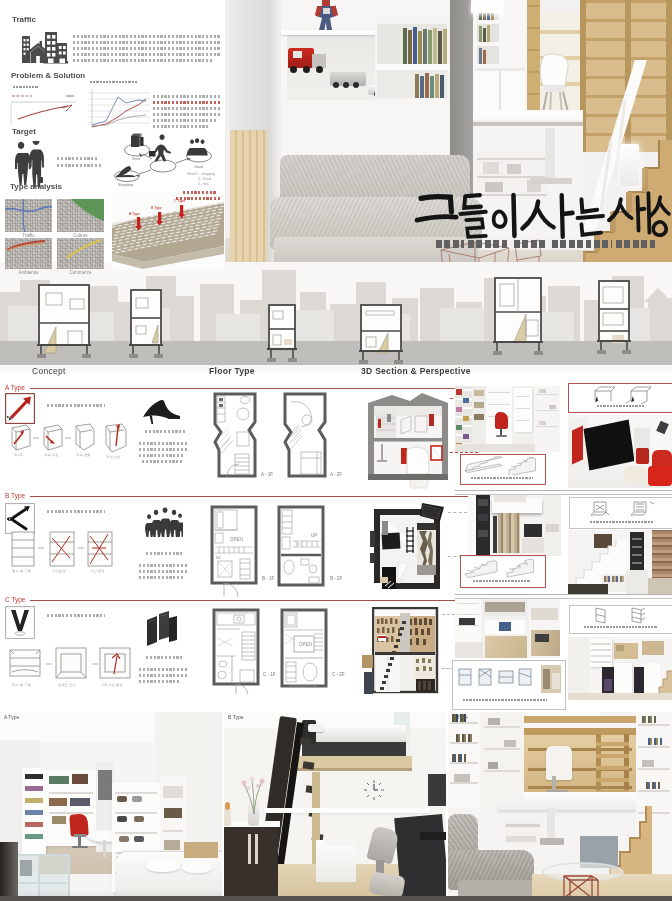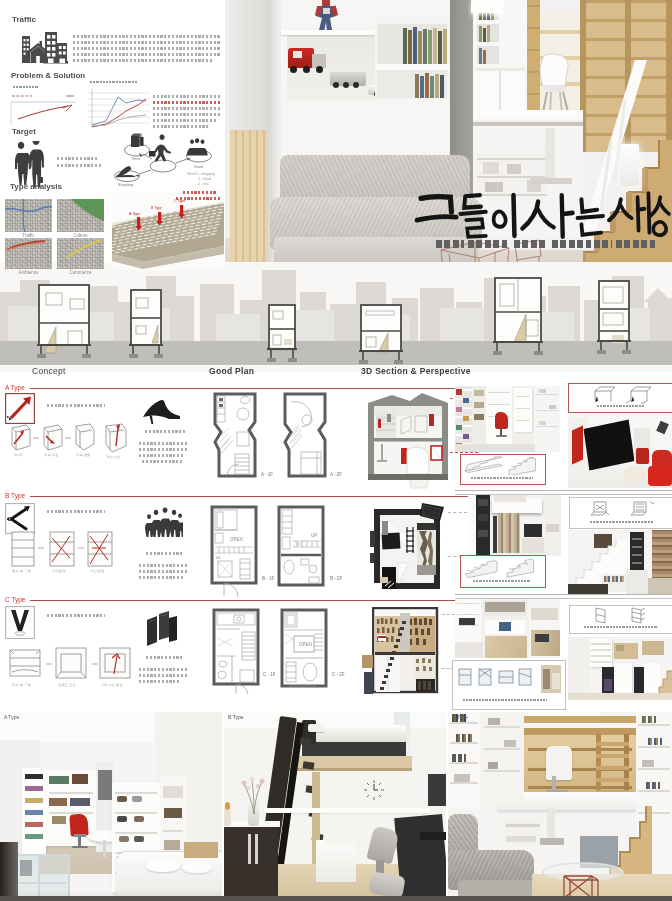--- a/index.html
+++ b/index.html
@@ -725,21 +725,21 @@
 </svg>
 
 
 <div class="tr" style="left:183px;top:191px;width:34px;"></div>
 <div class="tr" style="left:176px;top:197px;width:46px;"></div>
 
 
 
 <div class="abs" style="left:8px;top:366px;font-size:8.5px;font-weight:normal;color:#3c3c3c;letter-spacing:0.3px;margin-left:24px;">Concept</div>
 
-<div class="abs" style="left:209px;top:366px;font-size:8.5px;font-weight:bold;color:#3c3c3c;letter-spacing:0.3px;">Good Plan</div>
+<div class="abs" style="left:209px;top:366px;font-size:8.5px;font-weight:bold;color:#3c3c3c;letter-spacing:0.3px;">Floor Type</div>
 
 <div class="abs" style="left:361px;top:366px;font-size:8.5px;font-weight:bold;color:#3c3c3c;letter-spacing:0.3px;">3D Section &amp; Perspective</div>
 
 
 
 <div class="abs" style="left:5px;top:384px;font-size:6.5px;color:#c0392f;">A Type</div>
 
 <div class="abs" style="left:30px;top:388px;width:448px;height:1px;background:#a05048;"></div>
 
 <svg class="abs" style="left:5px;top:393px;" width="30" height="31" viewBox="0 0 30 31">

